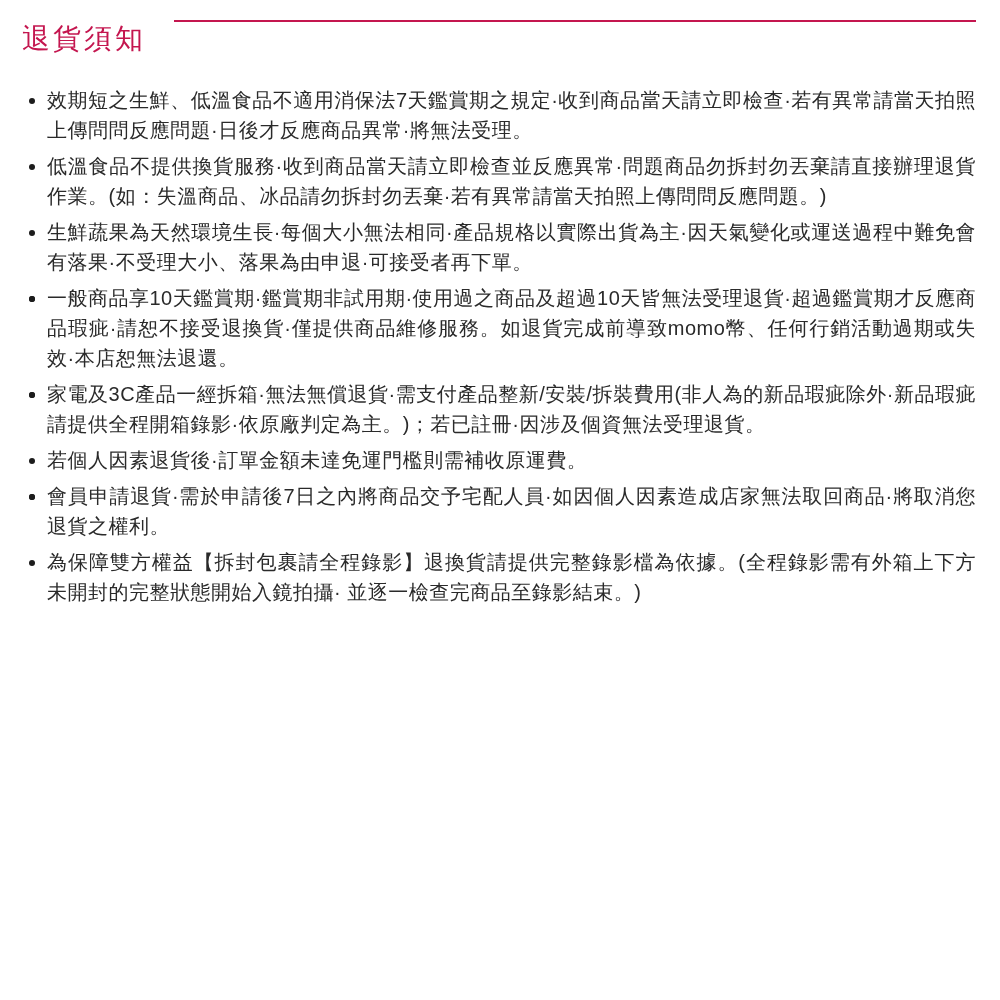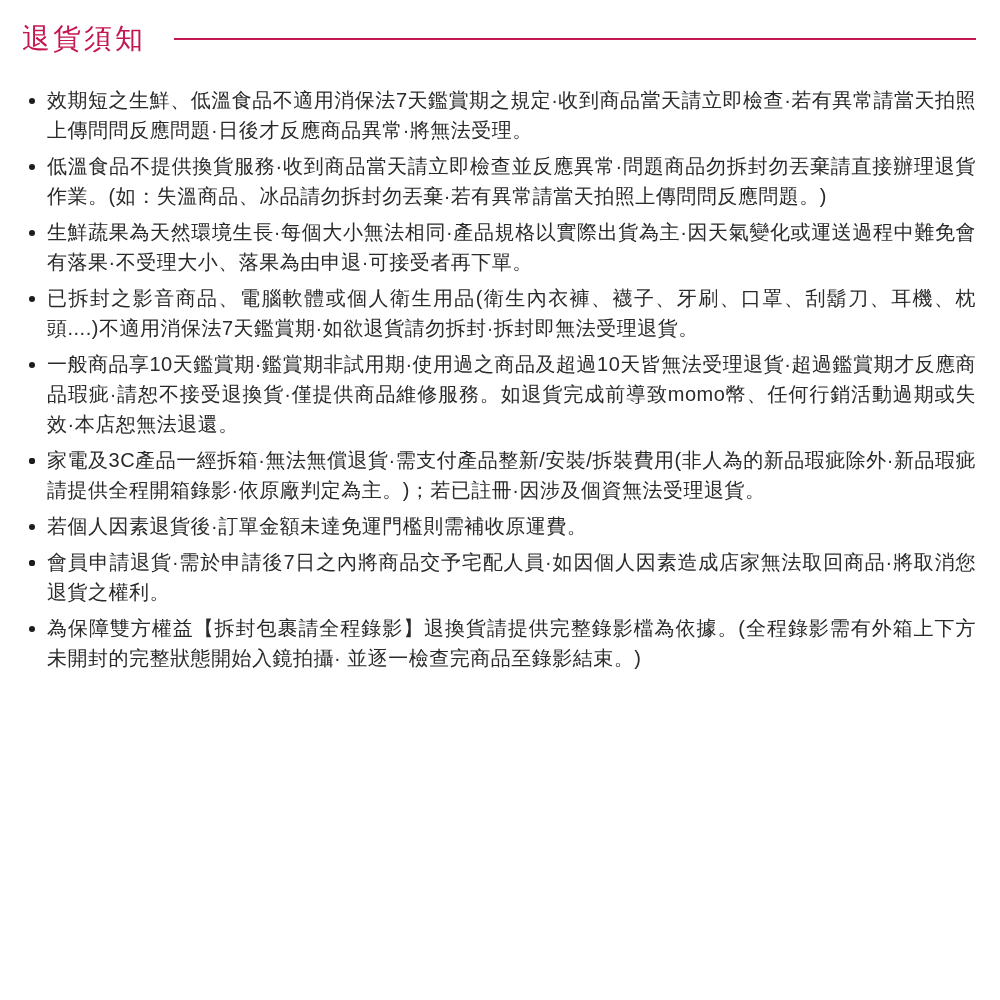--- a/index.html
+++ b/index.html
@@ -17,21 +17,21 @@
   }
   .page {
     width: 1000px;
     height: 1000px;
     background: var(--bg);
     padding: 16px 24px 0 22px;
     overflow: hidden;
   }
   .title-row {
     display: flex;
-    align-items: center;
+    align-items: flex-start;
     gap: 28px;
     margin-top: 4px;
     font-family: Liberation Serif, serif;
   }
   .page-title {
     margin: 0;
     font-size: 28px;
     font-weight: 500;
     letter-spacing: 3px;
     color: var(--accent);
@@ -86,21 +86,20 @@
     <span class="item-text">低溫食品不提供換貨服務·收到商品當天請立即檢查並反應異常·問題商品勿拆封勿丟棄請直接辦理退貨作業。(如：失溫商品、冰品請勿拆封勿丟棄·若有異常請當天拍照上傳問問反應問題。)</span>
   </li>
 
   <li class="notice-item">
     <span class="bullet-dot"></span>
     <span class="item-text">生鮮蔬果為天然環境生長·每個大小無法相同·產品規格以實際出貨為主·因天氣變化或運送過程中難免會有落果·不受理大小、落果為由申退·可接受者再下單。</span>
   </li>
 
   <li class="notice-item">
     <span class="bullet-dot"></span>
-    <span class="item-text">已拆封之影音商品、電腦軟體或個人衛生用品(衛生內衣褲、襪子、牙刷、口罩、刮鬍刀、耳機、枕頭....)不適用消保法7天鑑賞期·如欲退貨請勿拆封·拆封即無法受理退貨。</span>
   </li>
 
   <li class="notice-item">
     <span class="bullet-dot"></span>
     <span class="item-text">一般商品享10天鑑賞期·鑑賞期非試用期·使用過之商品及超過10天皆無法受理退貨·超過鑑賞期才反應商品瑕疵·請恕不接受退換貨·僅提供商品維修服務。如退貨完成前導致momo幣、任何行銷活動過期或失效·本店恕無法退還。</span>
   </li>
 
 
   <li class="notice-item">
     <span class="bullet-dot"></span>

